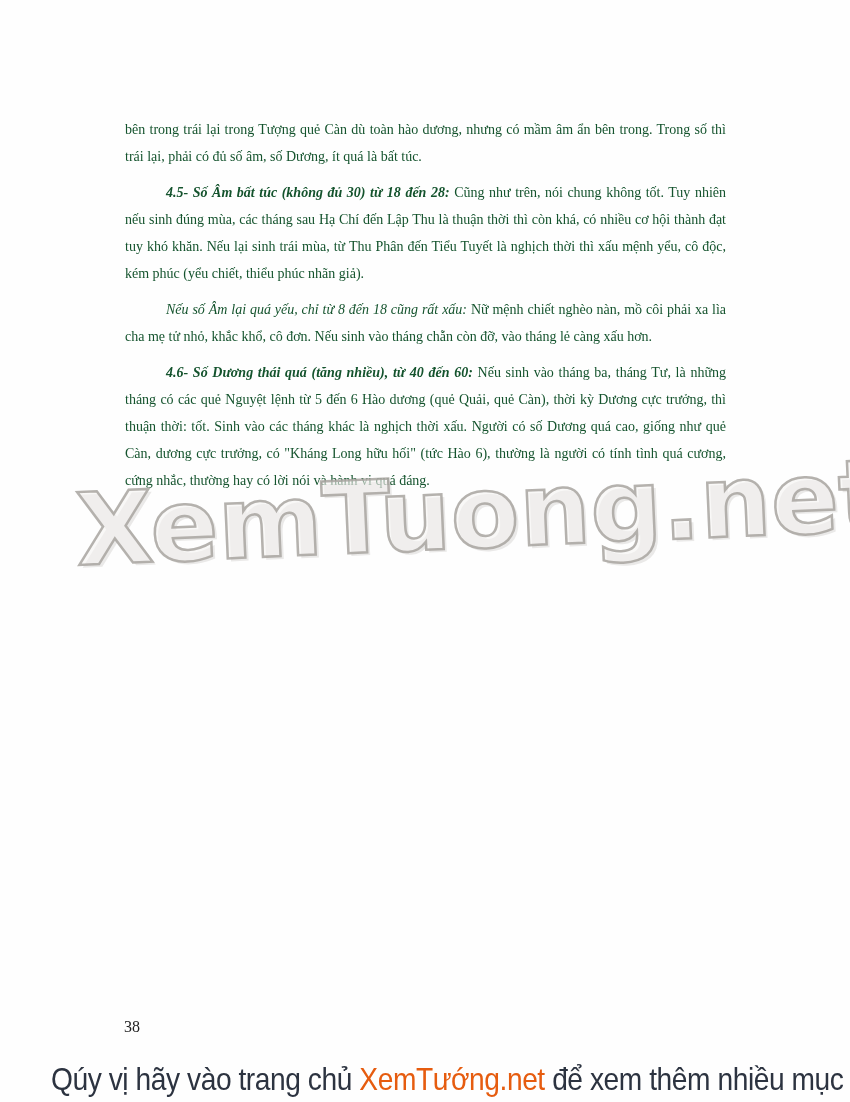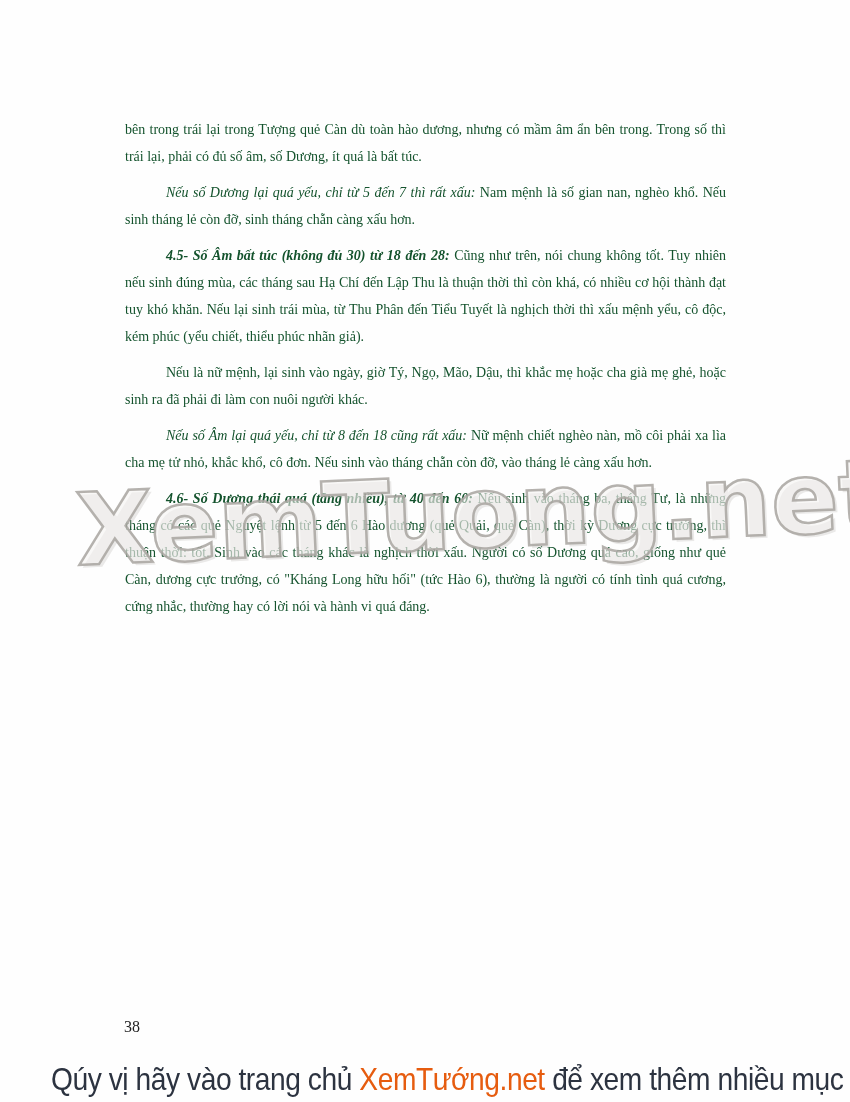--- a/index.html
+++ b/index.html
@@ -72,25 +72,23 @@
 </head>
 <body>
 
 <div class="page">
 
   <div class="text-column">
 
     <div class="para no-indent"><span>bên trong trái lại trong Tượng quẻ Càn dù toàn hào dương, nhưng có mầm âm ẩn bên trong. Trong số thì trái lại, phải có đủ số âm, số Dương, ít quá là bất túc.</span></div>
 
 
-    <div class="para"><span class="lead-italic">Nếu số Dương lại quá yếu, chỉ từ 5 đến 7 thì rất xấu:</span><span> Nam mệnh là số gian nan, nghèo khổ. Nếu sinh tháng lẻ còn đỡ, sinh tháng chẵn càng xấu hơn.</span></div>
 
     <div class="para"><span class="lead-bolditalic">4.5- Số Âm bất túc (không đủ 30) từ 18 đến 28:</span><span> Cũng như trên, nói chung không tốt. Tuy nhiên nếu sinh đúng mùa, các tháng sau Hạ Chí đến Lập Thu là thuận thời thì còn khá, có nhiều cơ hội thành đạt tuy khó khăn. Nếu lại sinh trái mùa, từ Thu Phân đến Tiểu Tuyết là nghịch thời thì xấu mệnh yểu, cô độc, kém phúc (yểu chiết, thiểu phúc nhãn giả).</span></div>
 
-    <div class="para"><span>Nếu là nữ mệnh, lại sinh vào ngày, giờ Tý, Ngọ, Mão, Dậu, thì khắc mẹ hoặc cha già mẹ ghẻ, hoặc sinh ra đã phải đi làm con nuôi người khác.</span></div>
 
     <div class="para"><span class="lead-italic">Nếu số Âm lại quá yếu, chỉ từ 8 đến 18 cũng rất xấu:</span><span> Nữ mệnh chiết nghèo nàn, mồ côi phải xa lìa cha mẹ tử nhỏ, khắc khổ, cô đơn. Nếu sinh vào tháng chẵn còn đỡ, vào tháng lẻ càng xấu hơn.</span></div>
 
     <div class="para"><span class="lead-bolditalic">4.6- Số Dương thái quá (tăng nhiều), từ 40 đến 60:</span><span> Nếu sinh vào tháng ba, tháng Tư, là những tháng có các quẻ Nguyệt lệnh từ 5 đến 6 Hào dương (quẻ Quải, quẻ Càn), thời kỳ Dương cực trưởng, thì thuận thời: tốt. Sinh vào các tháng khác là nghịch thời xấu. Người có số Dương quá cao, giống như quẻ Càn, dương cực trưởng, có "Kháng Long hữu hối" (tức Hào 6), thường là người có tính tình quá cương, cứng nhắc, thường hay có lời nói và hành vi quá đáng.</span></div>
 
   </div>
 
   <div class="watermark">XemTuong.net</div>
 
   <div class="page-number">38</div>

